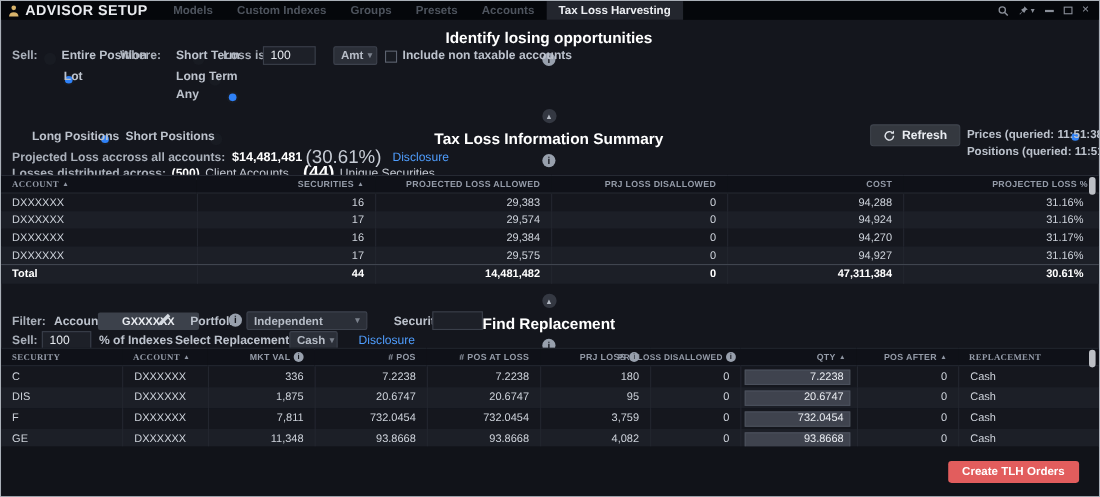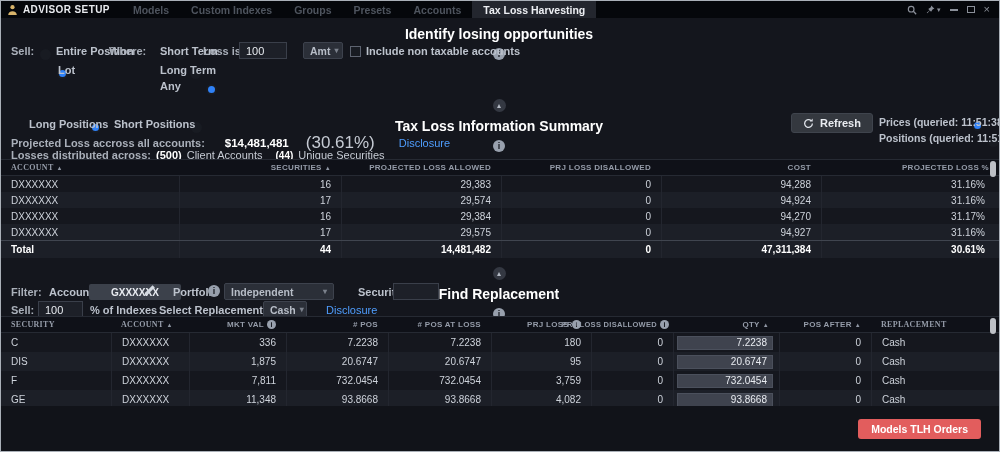--- a/index.html
+++ b/index.html
@@ -4,21 +4,21 @@
 <style>
   * { box-sizing: border-box; }
   body { margin:0; background:#2a2d33; font-family:"Liberation Sans",sans-serif; }
   .window { position:relative; width:1000px; height:452px; background:#14161d;
     border:1px solid #aab0b8; overflow:hidden; color:#c9ced6; }
 
   
   .topbar { position:absolute; top:0; left:0; right:0; height:17px; background:#05070b;
     display:flex; align-items:stretch; }
   .brand { display:flex; align-items:center; gap:5px; padding:0 12px 0 6px;
-    color:#e9ebef; font-weight:700; font-size:10px; letter-spacing:.4px; }
+    color:#e9ebef; font-weight:700; font-size:13px; letter-spacing:.4px; }
   .tab { display:flex; align-items:center; padding:0 11px; color:#4e545e;
     font-weight:700; font-size:10.5px; cursor:default; white-space:nowrap; }
   .tab.active { background:#23262e; color:#edeff3; }
   .winctl { margin-left:auto; display:flex; align-items:center; gap:9px; padding-right:9px; color:#8a8f99; }
   .winctl .glyph { font-size:11px; line-height:1; }
   .ctl-min { width:8px; height:2px; background:#8a8f99; display:inline-block; }
   .ctl-max { width:8px; height:7px; border:1px solid #8a8f99; display:inline-block; }
   .caret-sm { font-size:7px; color:#8a8f99; }
 
   
@@ -158,32 +158,32 @@
     <span class="sec-title">Tax Loss Information Summary</span>
     <span class="info-i">i</span>
     <span class="rule"></span>
   </div>
 
   <span class="abs radio sel" style="left:12px;top:118px"></span>
   <span class="abs lbl" style="left:28px;top:117px">Long Positions</span>
   <span class="abs radio" style="left:97px;top:118px"></span>
   <span class="abs lbl" style="left:113px;top:117px">Short Positions</span>
 
-  <div class="abs" style="left:10px;top:132px;display:flex;align-items:center;gap:20px">
+  <div class="abs" style="left:10px;top:132px;display:flex;align-items:center;gap:6px">
     <span class="lbl dim">Projected Loss accross all accounts:</span>
     <span style="font-size:11.5px;font-weight:700;color:#fff">$14,481,481</span>
     <span style="font-size:17px;color:#c6cbd4;margin-left:-3px">(30.61%)</span>
     <span class="link" style="margin-left:4px">Disclosure</span>
   </div>
 
   <div class="abs" style="left:10px;top:148px;display:flex;align-items:center;gap:5px">
     <span class="lbl dim">Losses distributed across:</span>
     <span style="font-size:11px;font-weight:700;color:#fff">(500)</span>
     <span style="font-size:11px;color:#c6cbd4">Client Accounts</span>
-    <span style="font-size:10px;font-weight:700;color:#fff;margin-left:8px">(44)</span>
+    <span style="font-size:16px;font-weight:700;color:#fff;margin-left:8px">(44)</span>
     <span style="font-size:11px;color:#c6cbd4">Unique Securities</span>
   </div>
 
   <button class="abs btn-refresh" style="left:790px;top:112px">
     <span>
       <svg width="11" height="11" viewBox="0 0 12 12">
           <path d="M10.2 6a4.2 4.2 0 1 1-1.3-3" fill="none" stroke="#dfe3e9" stroke-width="1.4"></path>
           <path d="M10.6 0.6v3.2H7.4z" fill="#dfe3e9"></path>
         </svg>
     </span>
@@ -390,16 +390,16 @@
           <input class="qty-input" value="93.8668" style="">
         </div>
       <div class="td">0</div>
       <div class="td left" style="border-left:1px solid #23262f">Cash</div>
     </div>
   </div>
   <span class="vthumb" style="top:317px"></span>
 
   
   <div class="footer">
-    <button class="btn-danger" style="position:absolute;right:18px;top:13px">Models TLH Orders</button>
+    <button class="btn-danger" style="position:absolute;right:18px;top:13px">Create TLH Orders</button>
   </div>
 
 </div>
 
 </body></html>

